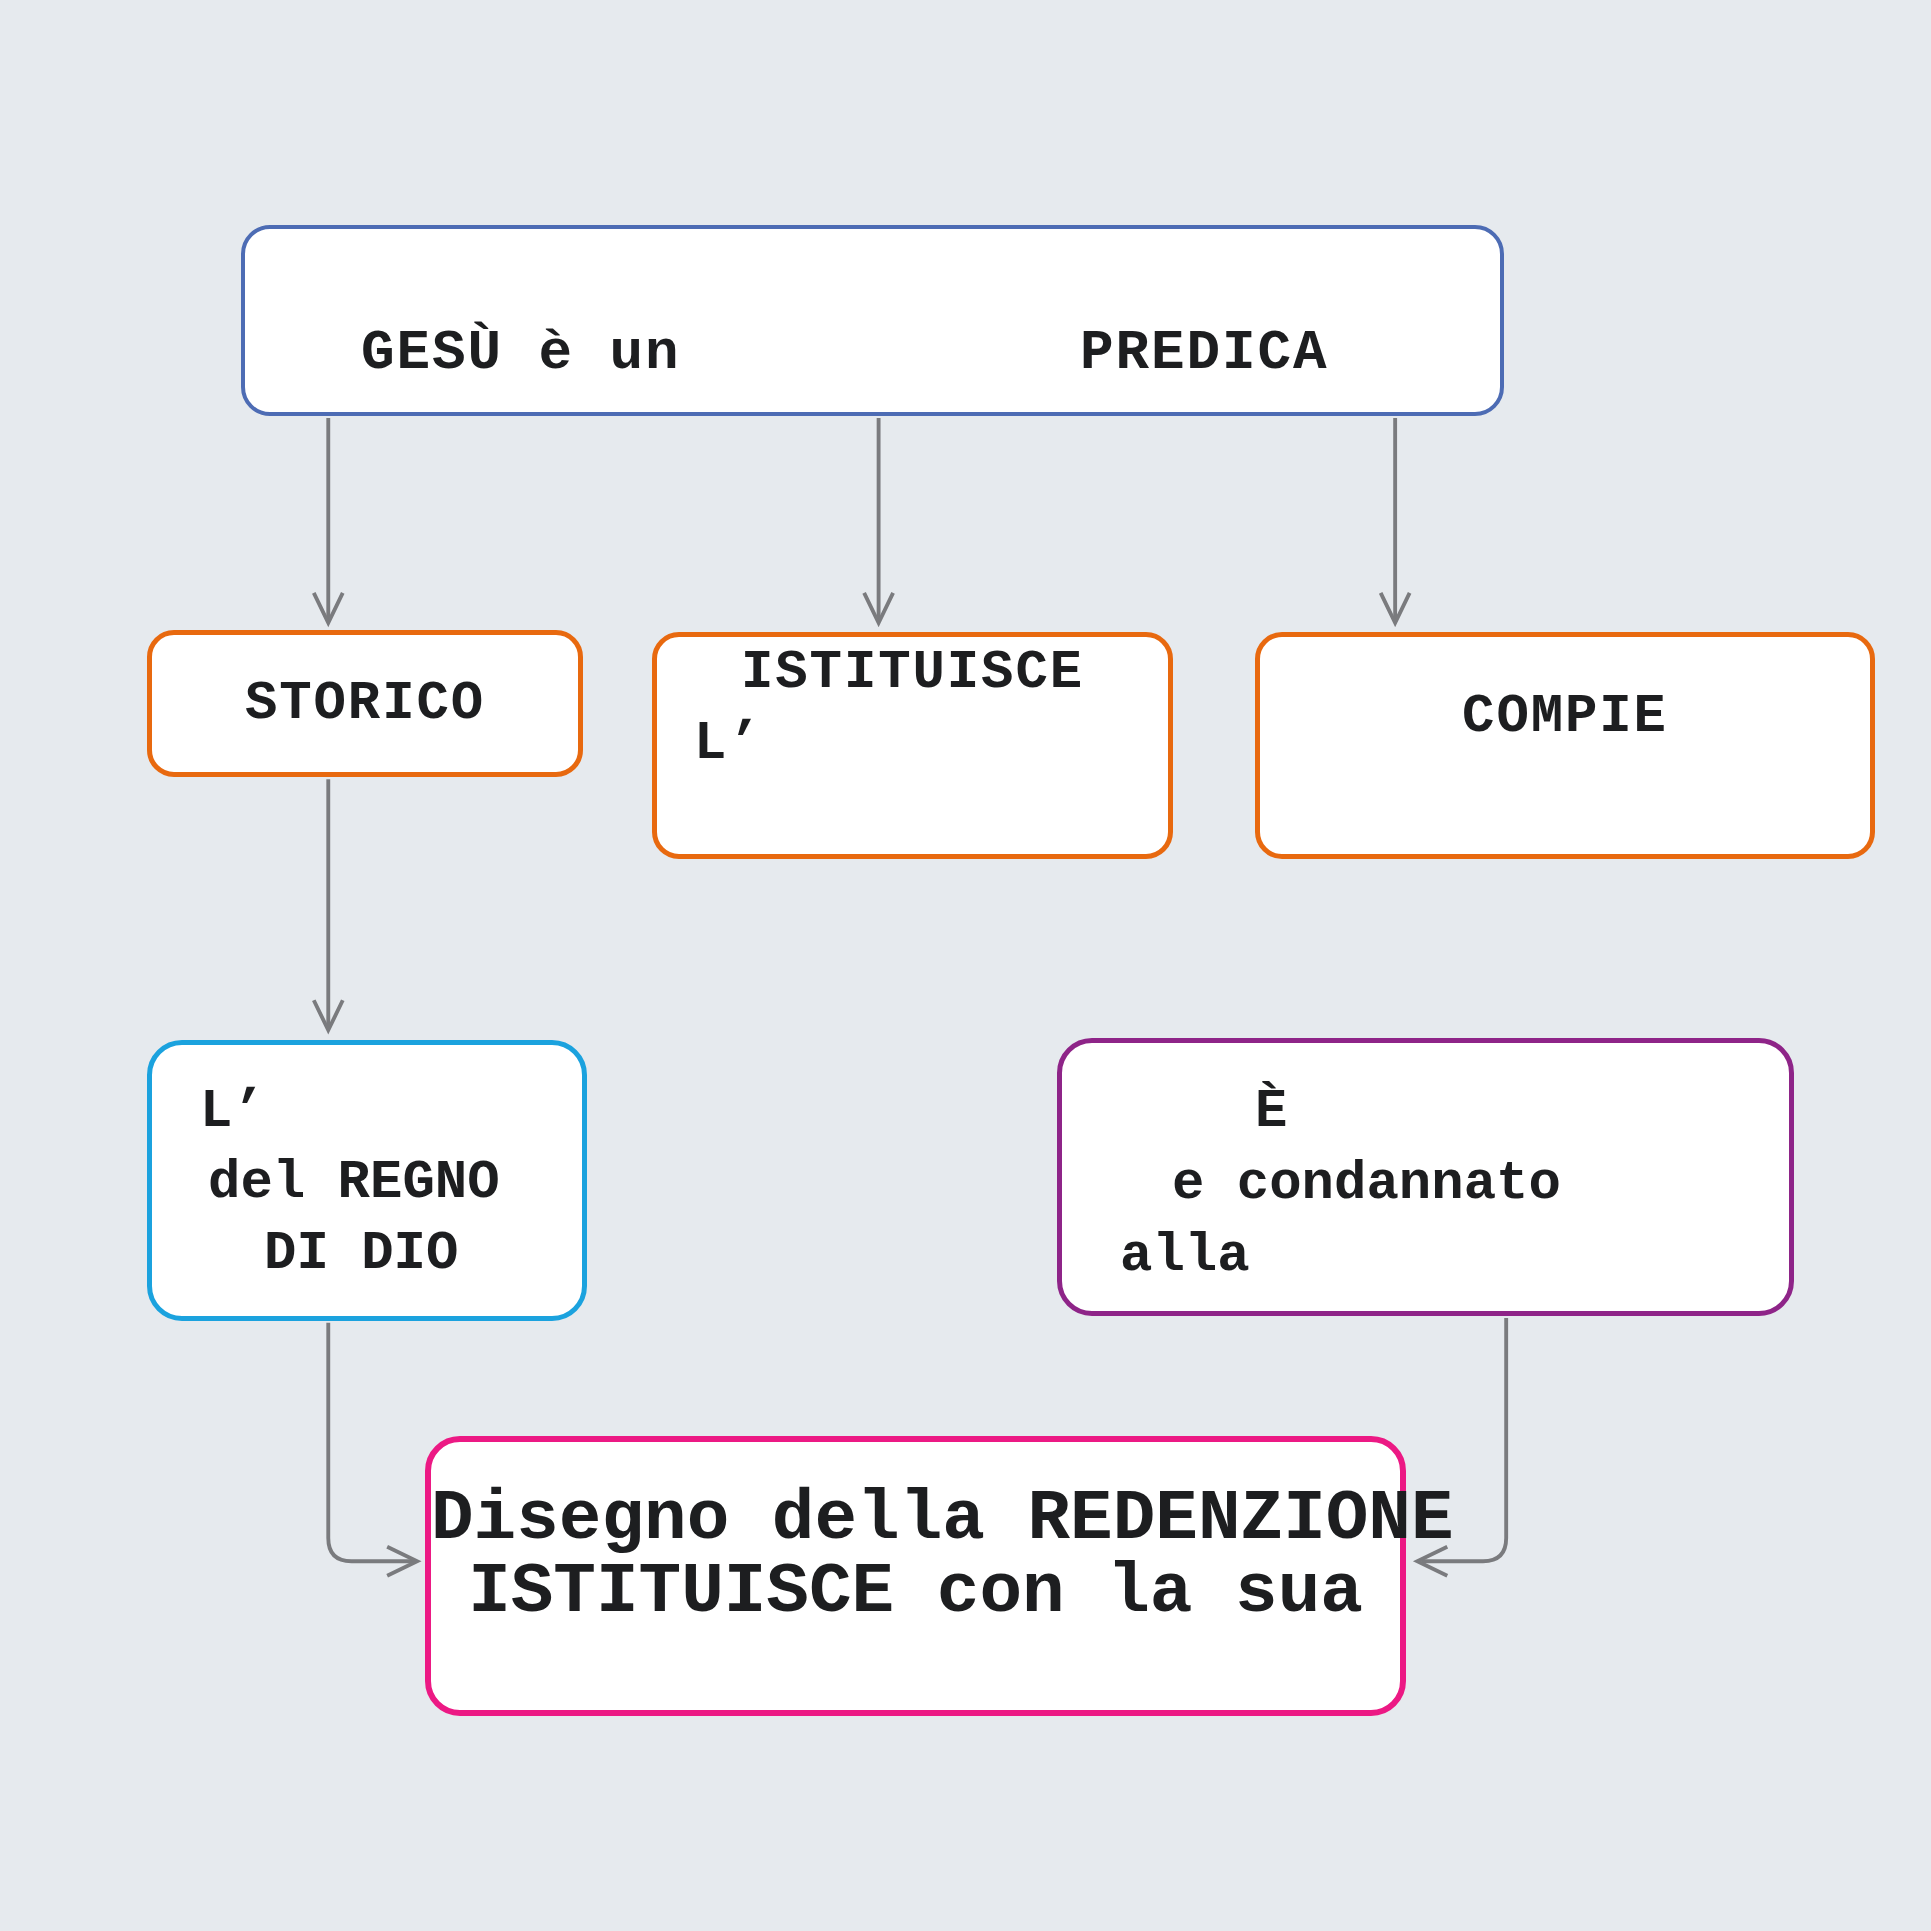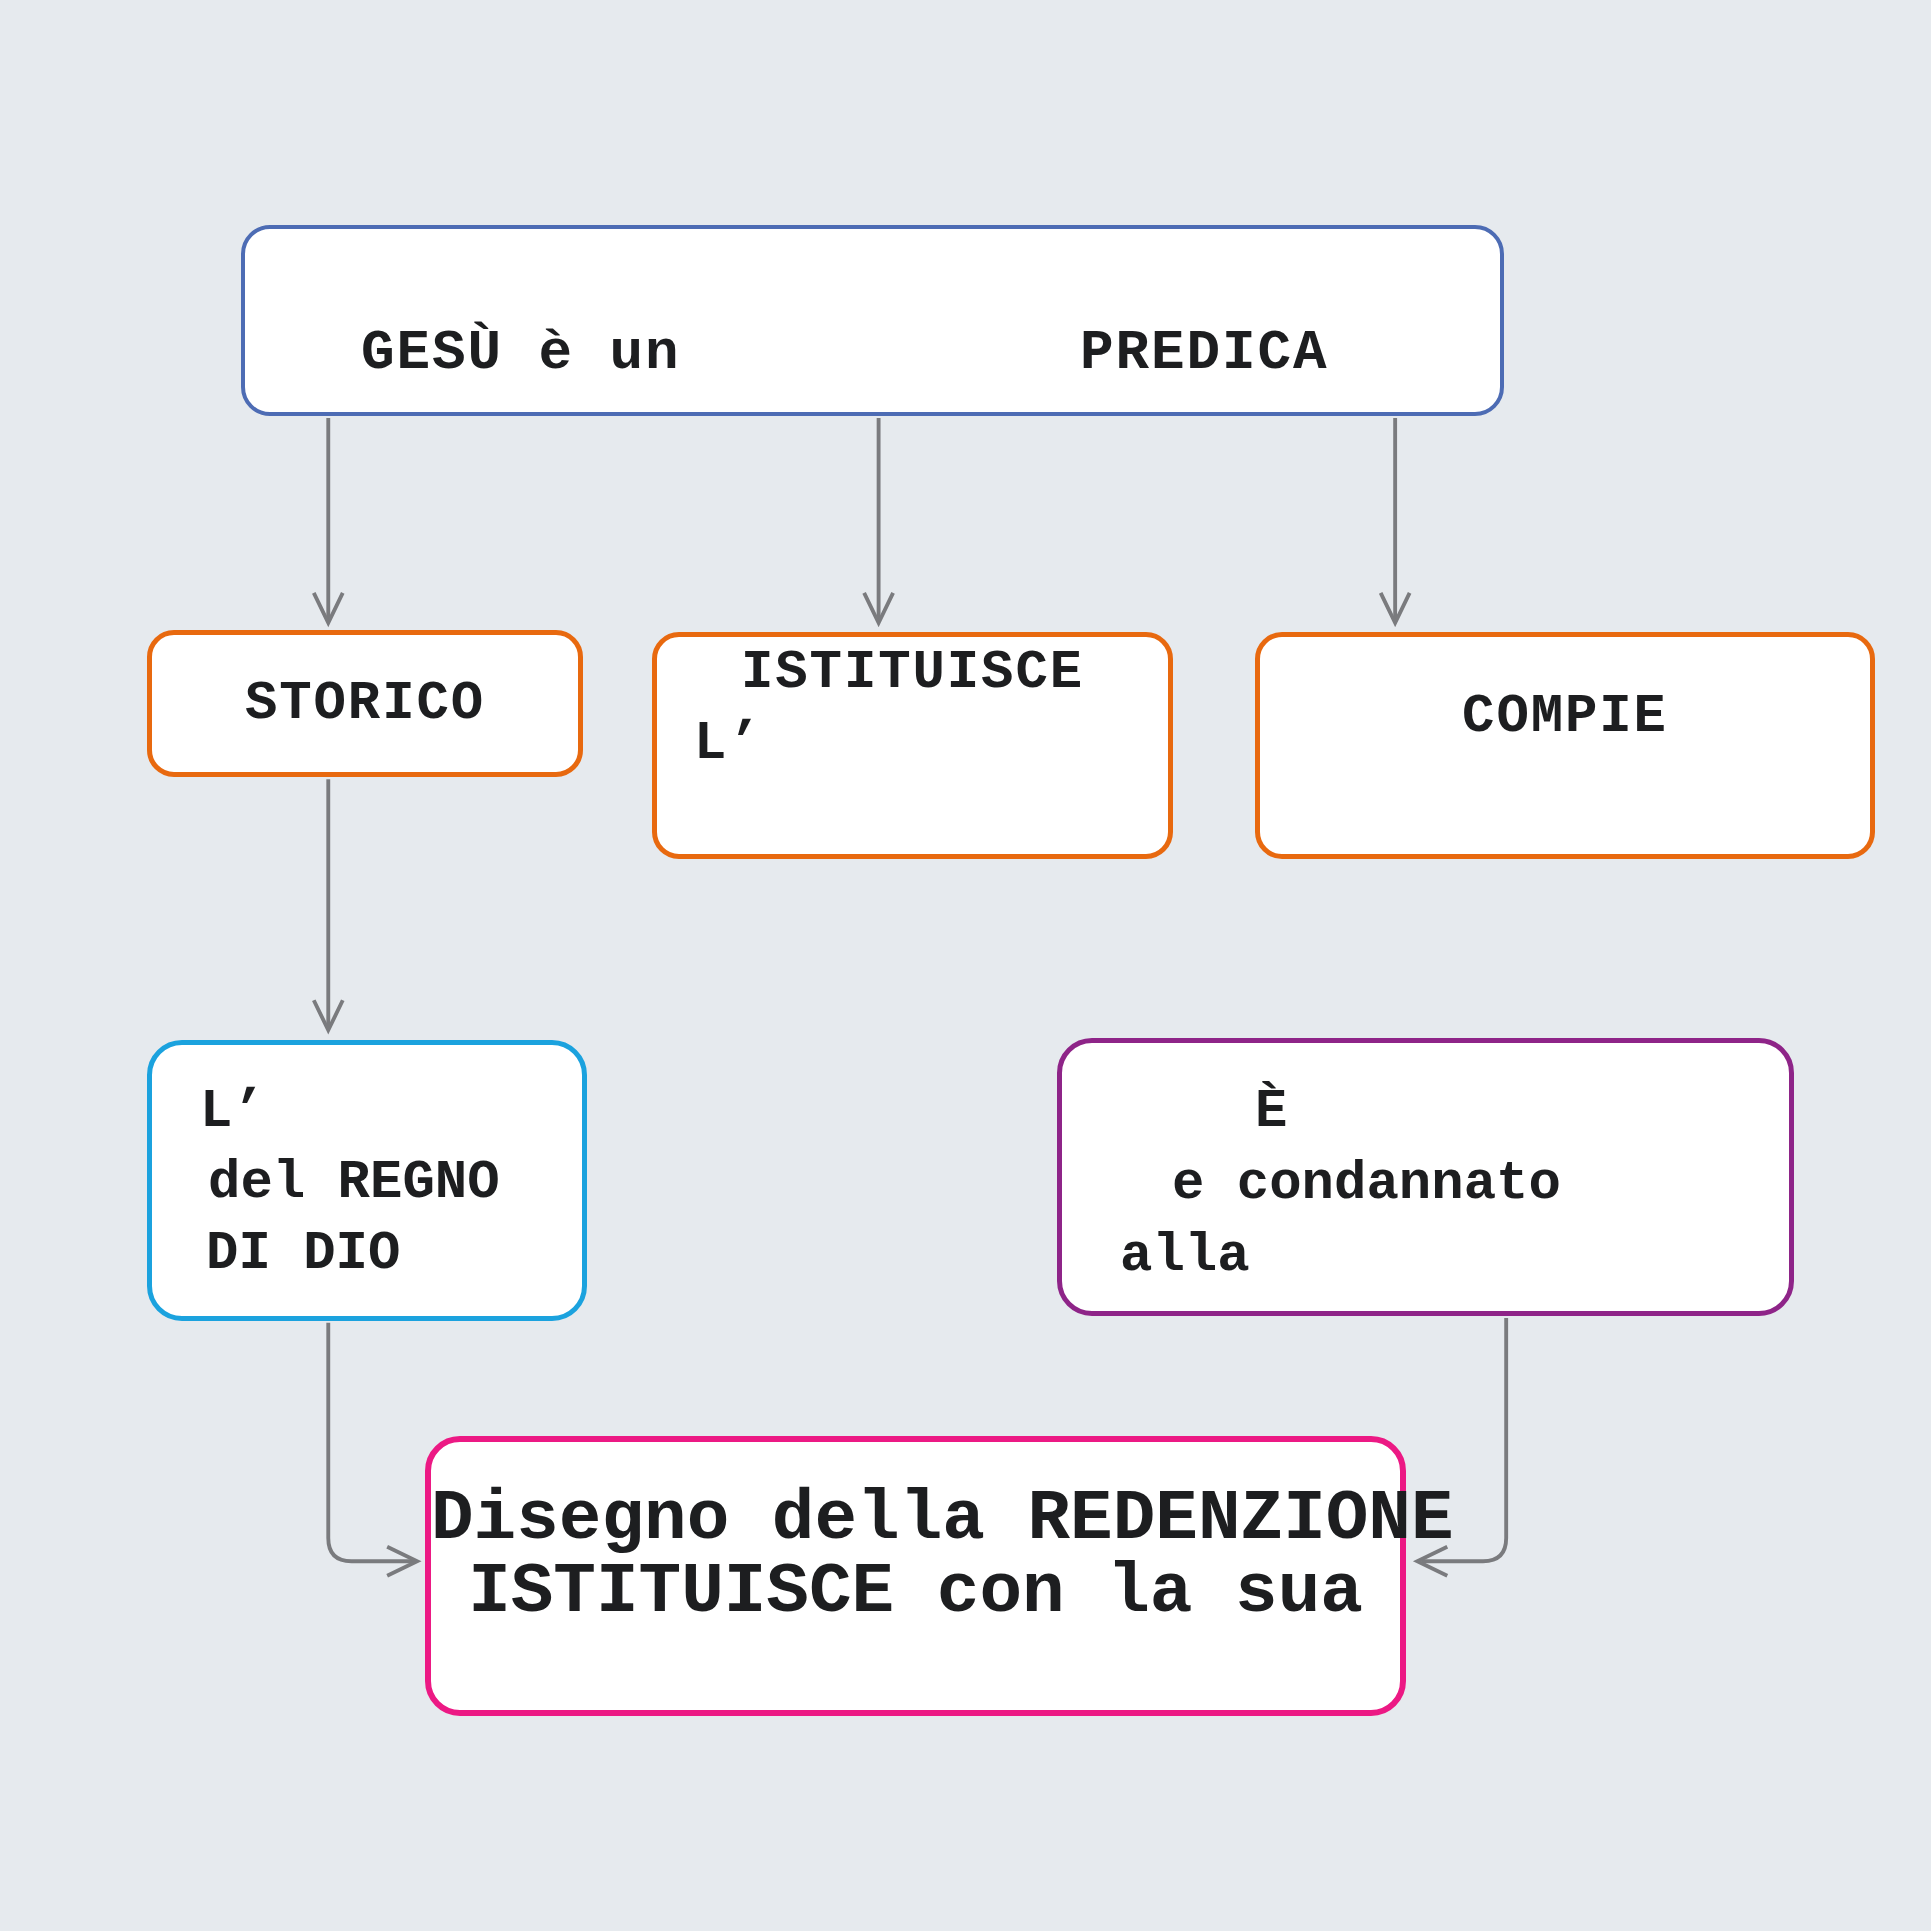--- a/index.html
+++ b/index.html
@@ -62,21 +62,21 @@
 
   .regno-box {
     left: 147px; top: 1040px; width: 440px; height: 281px;
     border: 5.8px solid var(--color-regno_border, #1ba2de);
     border-radius: 35px;
     font-size: 54px; line-height: 71px;
     padding-top: 31px;
   }
   .regno-box .l1 { margin-left: 48px; }
   .regno-box .l2 { margin-left: 56px; }
-  .regno-box .l3 { margin-left: 54px; }
+  .regno-box .l3 { margin-left: 112px; }
 
   .condanna-box {
     left: 1057px; top: 1038px; width: 737px; height: 278px;
     border: 5.8px solid var(--color-condanna_border, #8e2488);
     border-radius: 35px;
     font-size: 54px; line-height: 72px;
     padding-top: 33px;
   }
   .condanna-box .l1 { margin-left: 193px; }
   .condanna-box .l2 { margin-left: 110px; }

